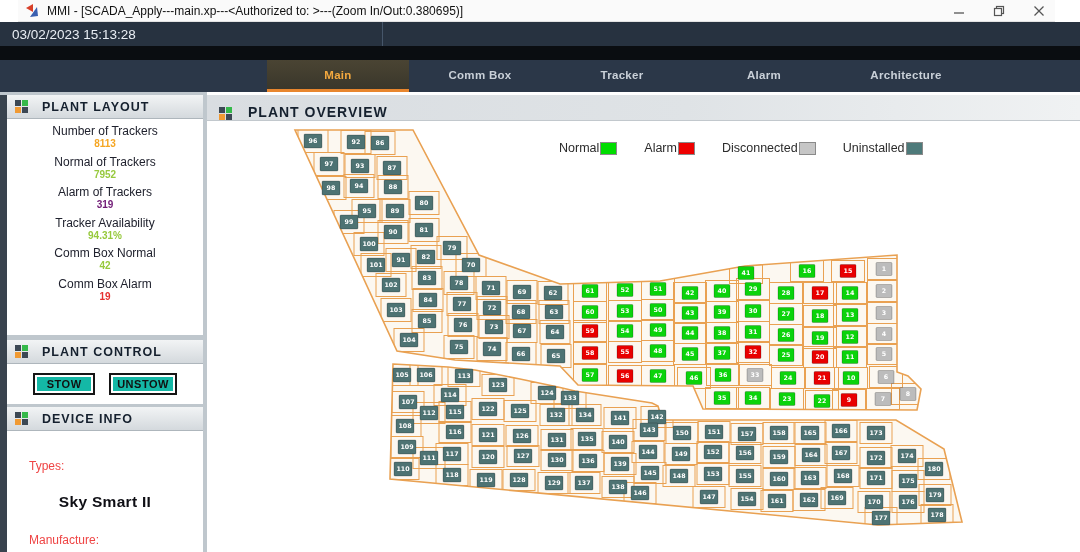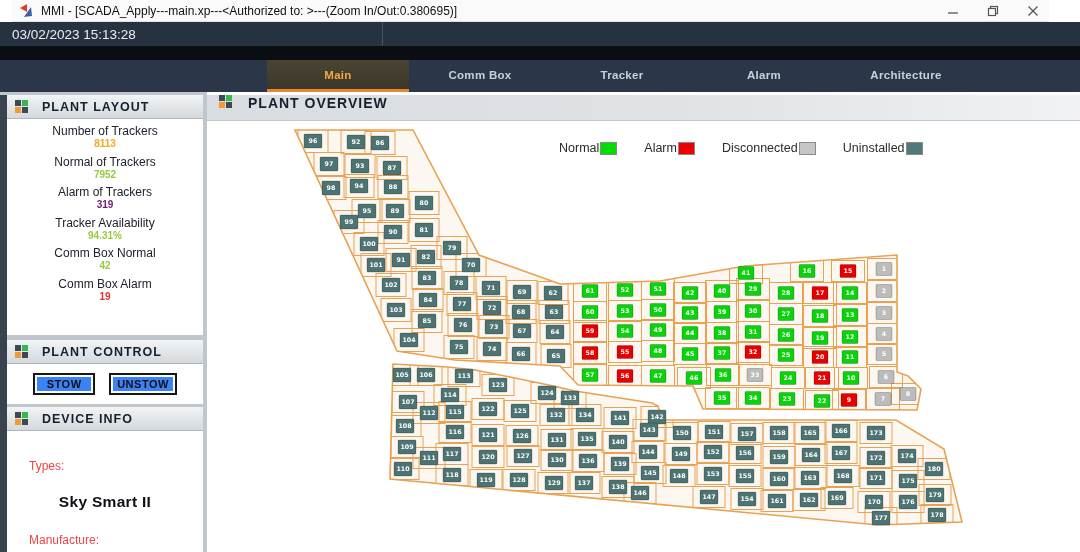--- a/index.html
+++ b/index.html
@@ -1,21 +1,21 @@
 <!DOCTYPE html>
 <html><head>
 <meta charset="utf-8">
 <style>
   * { margin:0; padding:0; box-sizing:border-box; }
   html,body { width:1080px; height:552px; overflow:hidden; background:#fff;
     font-family:"Liberation Sans", sans-serif; }
   #stage { position:relative; width:1080px; height:552px; }
 
   
-  .titlebar { position:absolute; left:12px; top:0; width:1037px; height:22px;
+  .titlebar { position:absolute; left:18px; top:0; width:1037px; height:22px;
     background:#fafafa; display:flex; align-items:center; border-bottom:1px solid #e2e2e2;}
   .titlebar .appico { margin-left:7px; width:15px; height:14px; }
   .titlebar .title { margin-left:7px; font-size:12px; color:#111; white-space:nowrap;}
   .winbtns { position:absolute; right:8px; top:0; height:22px; display:flex; gap:24px; align-items:center;}
   .winbtn { width:16px; height:16px; display:flex; align-items:center; justify-content:center; color:#555; cursor:pointer;}
 
   .timebar { position:absolute; left:0; top:22px; width:1080px; height:24px; background:#273240;}
   .timecell { position:absolute; left:0; top:0; width:383px; height:24px; border-right:1px solid #46566a;
     display:flex; align-items:center; }
   .timecell span { margin-left:12px; color:#e9eef4; font-size:13.5px; }
@@ -37,32 +37,32 @@
   .sechead svg { margin-left:8px; }
   .sechead .st { margin-left:14px; font-size:12.5px; font-weight:bold; color:#15202e; letter-spacing:1px; }
   #card-layout { top:3px; height:240px; }
   #card-control { top:248px; height:64px; }
   #card-device { top:315px; height:237px; }
   .stats { padding-top:5px; }
   .stat { text-align:center; margin-bottom:5.5px; }
   .stat .lb { font-size:12px; color:#20222e; }
   .stat .vl { font-size:10px; font-weight:bold; margin-top:0px; }
   .ctlrow { display:flex; justify-content:center; gap:14px; padding-top:9px; }
-  .ctlbtn { min-width:62px; height:22px; background:#3b82f6; border:2px solid #151515; color:#111;
+  .ctlbtn { min-width:62px; height:22px; background:#14b8a6; border:2px solid #151515; color:#111;
     font-size:11px; font-weight:bold; letter-spacing:0.5px; box-shadow:inset 0 0 0 2px #fff; cursor:pointer;
     font-family:"Liberation Sans", sans-serif; padding:0 6px;}
   .dev { padding-top:28px; }
   .dev .dl { font-size:12px; color:#ef4444; margin-left:22px; margin-bottom:14px;}
   .dev .dv { font-size:15.5px; font-weight:bold; color:#0e0e14; text-align:center; margin-bottom:22px; letter-spacing:0.3px;margin-top:20px;}
 
   
   .main { position:absolute; left:207px; top:92px; width:873px; height:460px; background:#fff; }
   .mainhead { position:absolute; left:0; top:3px; width:873px; height:26px;
     background:linear-gradient(90deg,#d9dde1 0%,#dfe3e6 55%,#f0f2f3 100%);
-    border-bottom:1px solid #c2c8cd; display:flex; align-items:flex-start;}
+    border-bottom:1px solid #c2c8cd; display:flex; align-items:flex-end;}
   .mainhead svg { margin-left:12px; }
   .mainhead .mt { margin-left:16px; font-size:14px; font-weight:bold; color:#15202e; letter-spacing:1px; }
 
   .legend { position:absolute; left:352px; top:49px; display:flex; gap:27px; align-items:center;}
   .lgitem { display:flex; align-items:center; }
   .lgitem .ll { font-size:12.5px; color:#2b2b2b; }
   .lgchip { width:17px; height:13px; border:1px solid #8a8a8a; margin-left:1px; }
 
   #map { position:absolute; left:0; top:0; width:1080px; height:552px; pointer-events:none; }
   #map .tile { pointer-events:auto; cursor:pointer; }

